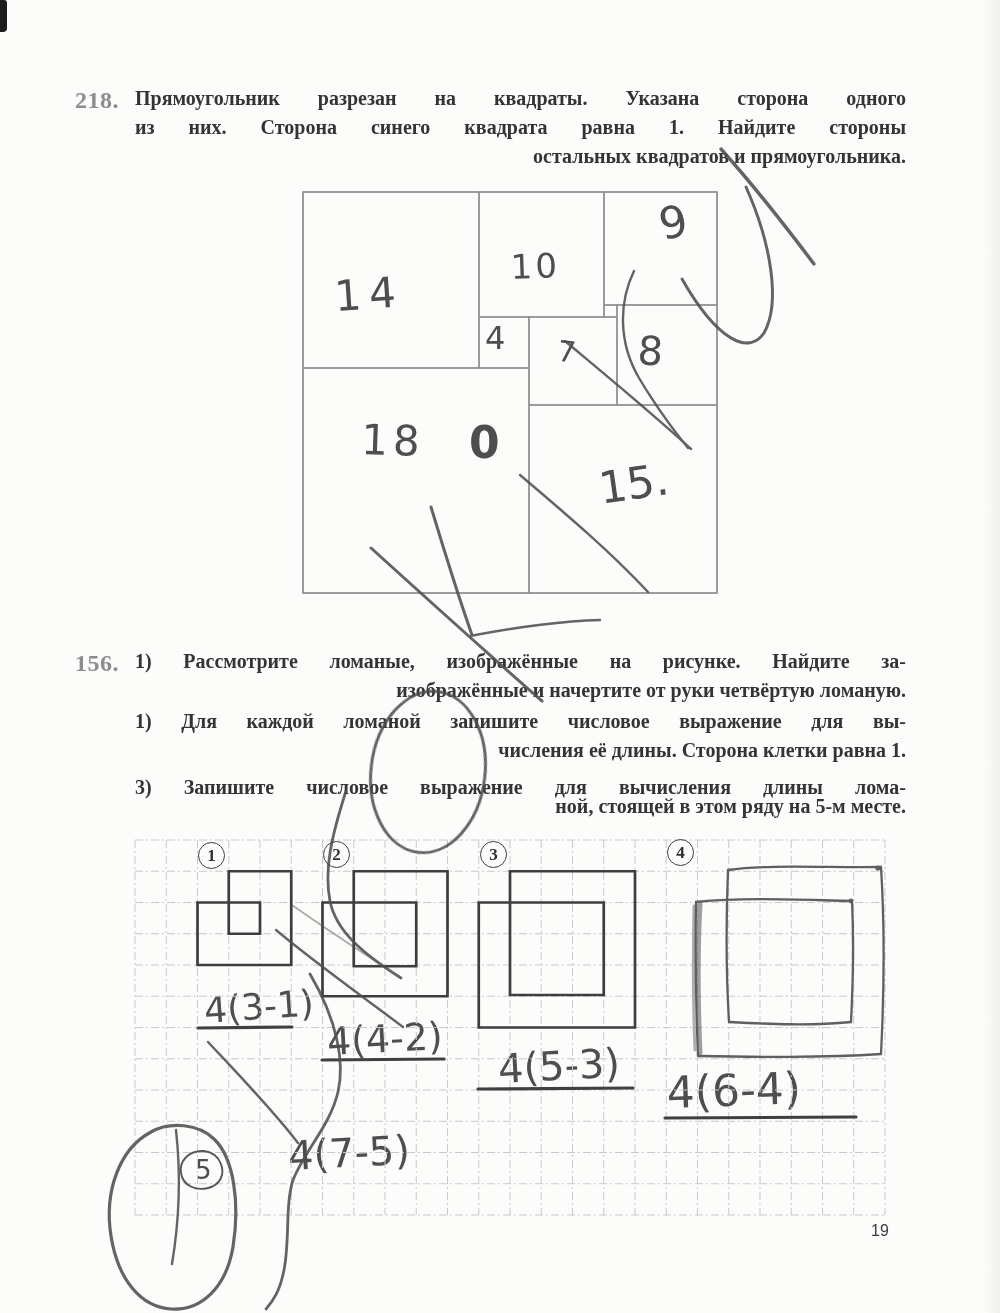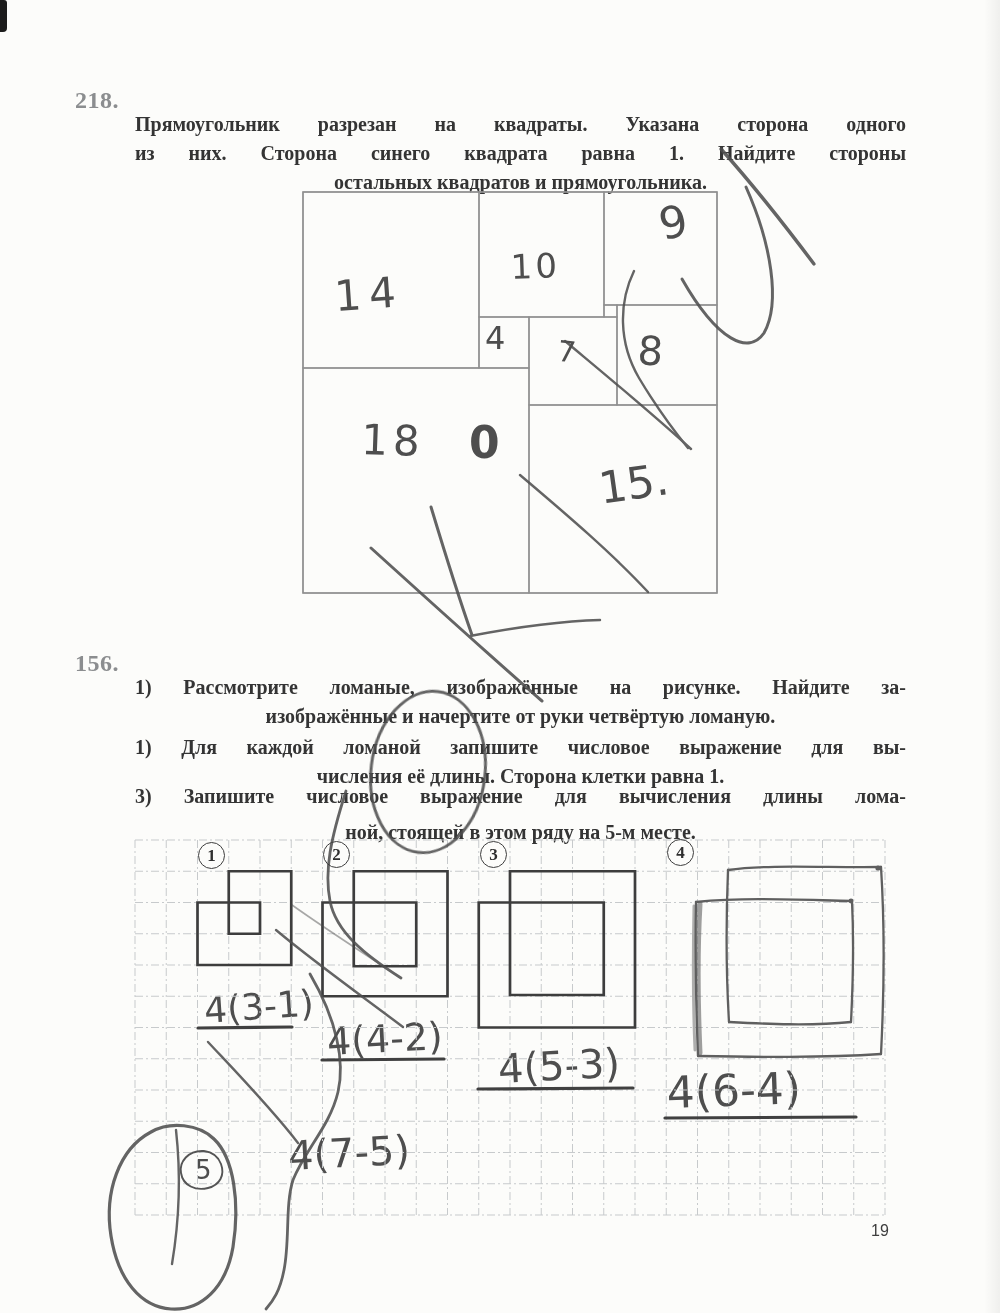--- a/index.html
+++ b/index.html
@@ -18,55 +18,55 @@
   }
   .pnum{
     position:absolute;left:75px;color:#8b8d8f;font-size:24px;font-weight:600;
     letter-spacing:0.5px;
   }
   .pline{
     position:absolute;left:135px;width:771px;color:#343434;font-size:20px;
     font-weight:600;white-space:nowrap;
   }
   .jl{text-align:justify;text-align-last:justify;white-space:normal;}
-  .ll{text-align:center;}
+  .ll{text-align:right;}
   .hw{
     position:absolute;color:#4e4e4e;font-family:"DejaVu Sans", sans-serif;
     transform-origin:left top;white-space:nowrap;line-height:1;
   }
   .circ{
     position:absolute;width:27px;height:27px;border:1.7px solid #3d3d3d;
     border-radius:50%;color:#2f2f2f;font-size:17px;font-weight:600;
     display:flex;align-items:center;justify-content:center;
     font-family:"Liberation Serif", serif;box-sizing:border-box;z-index:4;
   }
   .pagenum{
     position:absolute;left:871px;top:1222px;font-size:16px;color:#3e3e3e;
     font-family:"Liberation Sans", sans-serif;z-index:4;
   }
   #overlay{position:absolute;left:0;top:0;z-index:3;pointer-events:none;}
-  .z2{z-index:2;margin-top:26px;}
+  .z2{z-index:2;}
 </style>
 </head>
 <body>
 
 <div class="page-edge"></div>
 <div class="corner-mark"></div>
 
 <span class="pnum" style="top:87px">218.</span>
 <div class="pline jl z2" style="top:87px">Прямоугольник разрезан на квадраты. Указана сторона одного</div>
 <div class="pline jl z2" style="top:116px">из них. Сторона синего квадрата равна 1. Найдите стороны</div>
 <div class="pline ll z2" style="top:145px">остальных квадратов и прямоугольника.</div>
 
 <span class="pnum" style="top:650px">156.</span>
 <div class="pline jl z2" style="top:650px">1) Рассмотрите ломаные, изображённые на рисунке. Найдите за-</div>
 <div class="pline ll z2" style="top:679px">изображённые и начертите от руки четвёртую ломаную.</div>
 <div class="pline jl z2" style="top:710px">1) Для каждой ломаной запишите числовое выражение для вы-</div>
 <div class="pline ll z2" style="top:739px">числения её длины. Сторона клетки равна 1.</div>
-<div class="pline jl z2" style="top:759px">3) Запишите числовое выражение для вычисления длины лома-</div>
+<div class="pline jl z2" style="top:776px">3) Запишите числовое выражение для вычисления длины лома-</div>
 <div class="pline ll z2" style="top:795px">ной, стоящей в этом ряду на 5-м месте.</div>
 
 <span class="hw" style="left:333px;top:276px;font-size:42px;letter-spacing:8px;transform:rotate(-4deg)">14</span>
 <span class="hw" style="left:510px;top:250px;font-size:34px;letter-spacing:3px;transform:rotate(-2deg)">10</span>
 <span class="hw" style="left:655px;top:204px;font-size:44px;transform:rotate(-12deg)">9</span>
 <span class="hw" style="left:485px;top:322px;font-size:32px">4</span>
 <span class="hw" style="left:559px;top:337px;font-size:29px;transform:rotate(6deg)">7</span>
 <span class="hw" style="left:639px;top:330px;font-size:40px;transform:rotate(4deg)">8</span>
 <span class="hw" style="left:362px;top:419px;font-size:42px;letter-spacing:5px;transform:rotate(2deg)">18</span>
 <span class="hw" style="left:469px;top:421px;font-size:44px;font-weight:700">0</span>

